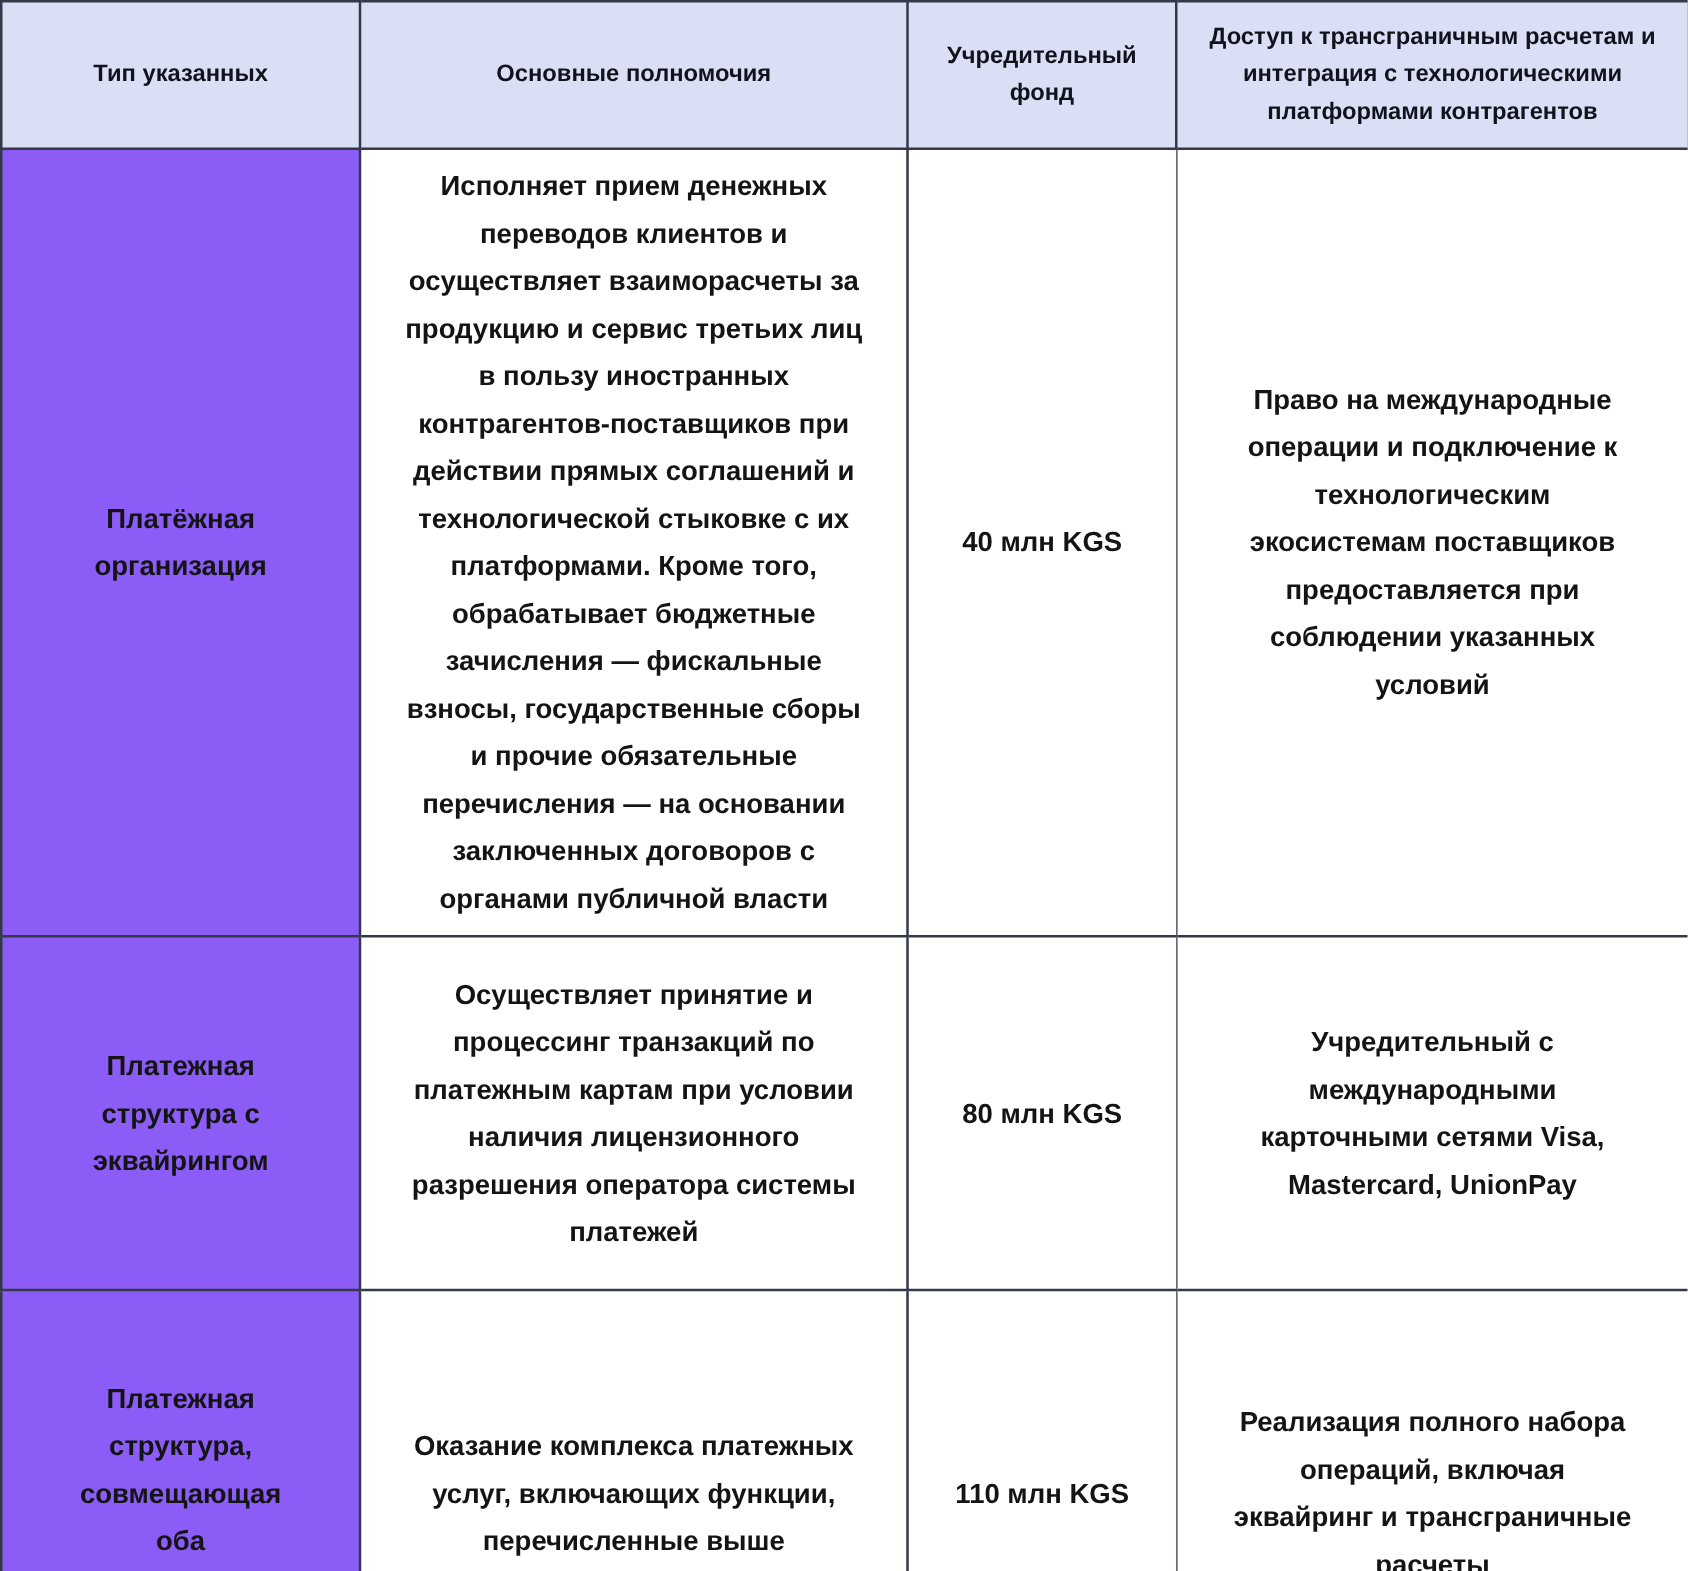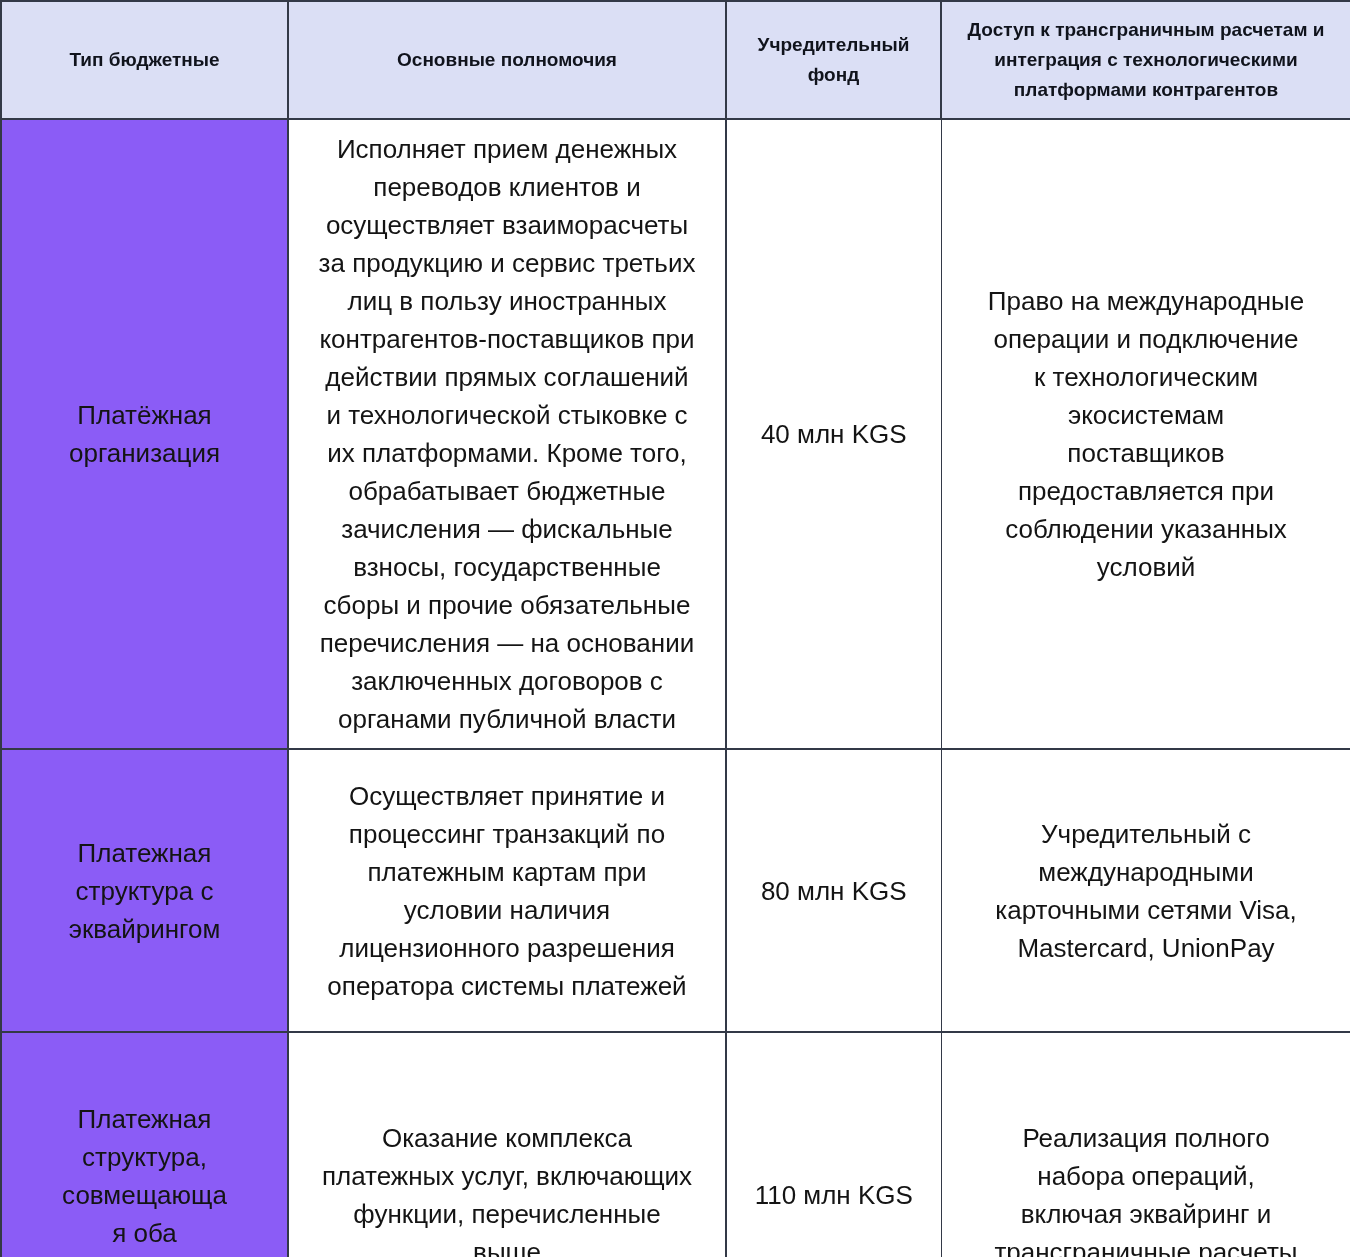--- a/index.html
+++ b/index.html
@@ -38,22 +38,22 @@
     border: 2px solid #333947;
     font-size: 19px;
     font-weight: 700;
     line-height: 30px;
     padding: 10px 18px;
     color: #10131c;
   }
 
   
   .perm-table td {
-    font-size: 26px;
-    font-weight: 400;
+    font-size: 22px;
+    font-weight: 700;
     line-height: 38px;
     background: #ffffff;
   }
 
   
   td.label-cell {
     background: #8b5cf6;
     border: 2px solid #333947;
     padding: 10px 56px;
   }
@@ -89,21 +89,21 @@
 <div class="page">
   <table class="perm-table">
     <colgroup>
       <col class="c1">
         <col class="c2">
         <col class="c3">
         <col class="c4">
     </colgroup>
     <thead>
       <tr>
-        <th>Тип бюджетные</th>
+        <th>Тип указанных</th>
         <th>Основные полномочия</th>
         <th>Учредительный фонд</th>
         <th>Доступ к трансграничным расчетам и интеграция с технологическими платформами контрагентов</th>
       </tr>
     </thead>
     <tbody>
       <tr class="row-1">
         <td class="label-cell">Платёжная организация</td>
         <td class="powers-cell">Исполняет прием денежных переводов клиентов и осуществляет взаиморасчеты за продукцию и сервис третьих лиц в пользу иностранных контрагентов-поставщиков при действии прямых соглашений и технологической стыковке с их платформами. Кроме того, обрабатывает бюджетные зачисления — фискальные взносы, государственные сборы и прочие обязательные перечисления — на основании заключенных договоров с органами публичной власти</td>
         <td class="fund-cell">40 млн KGS</td>

